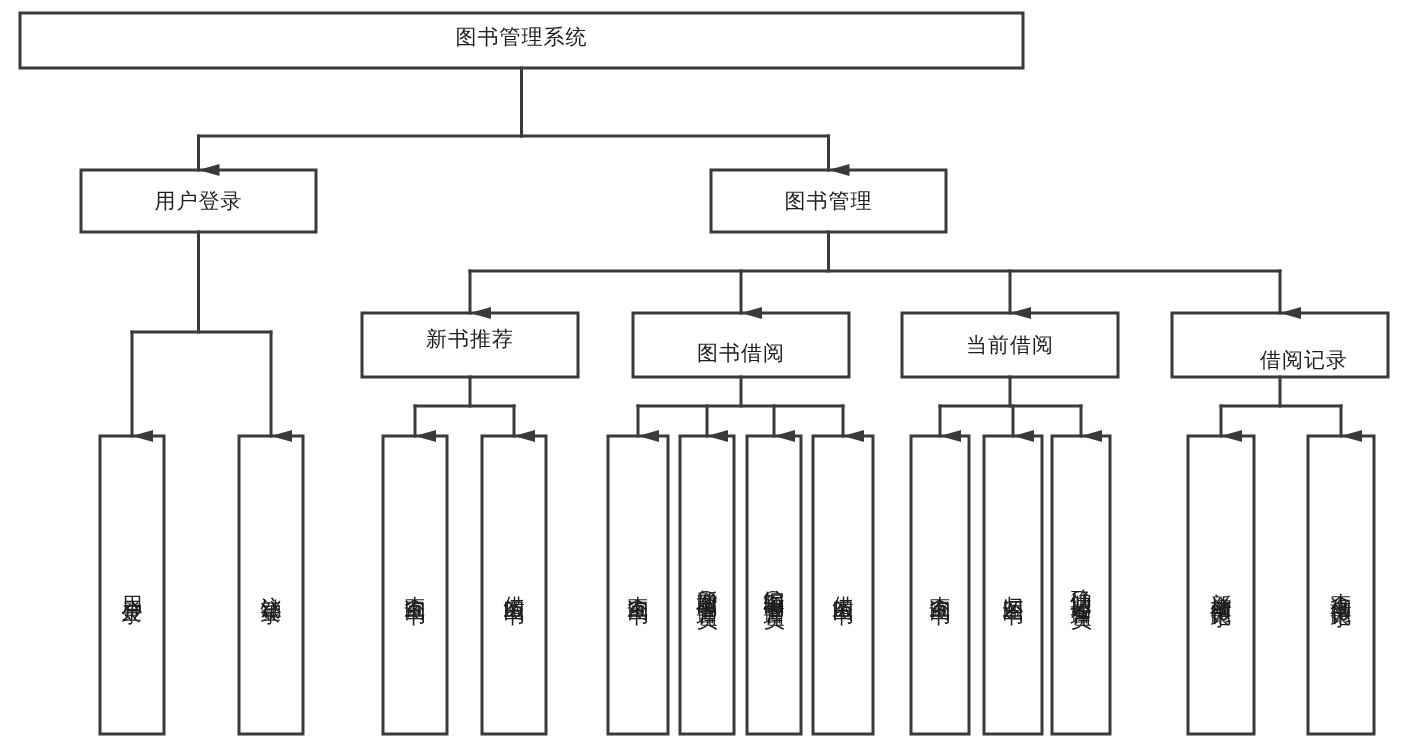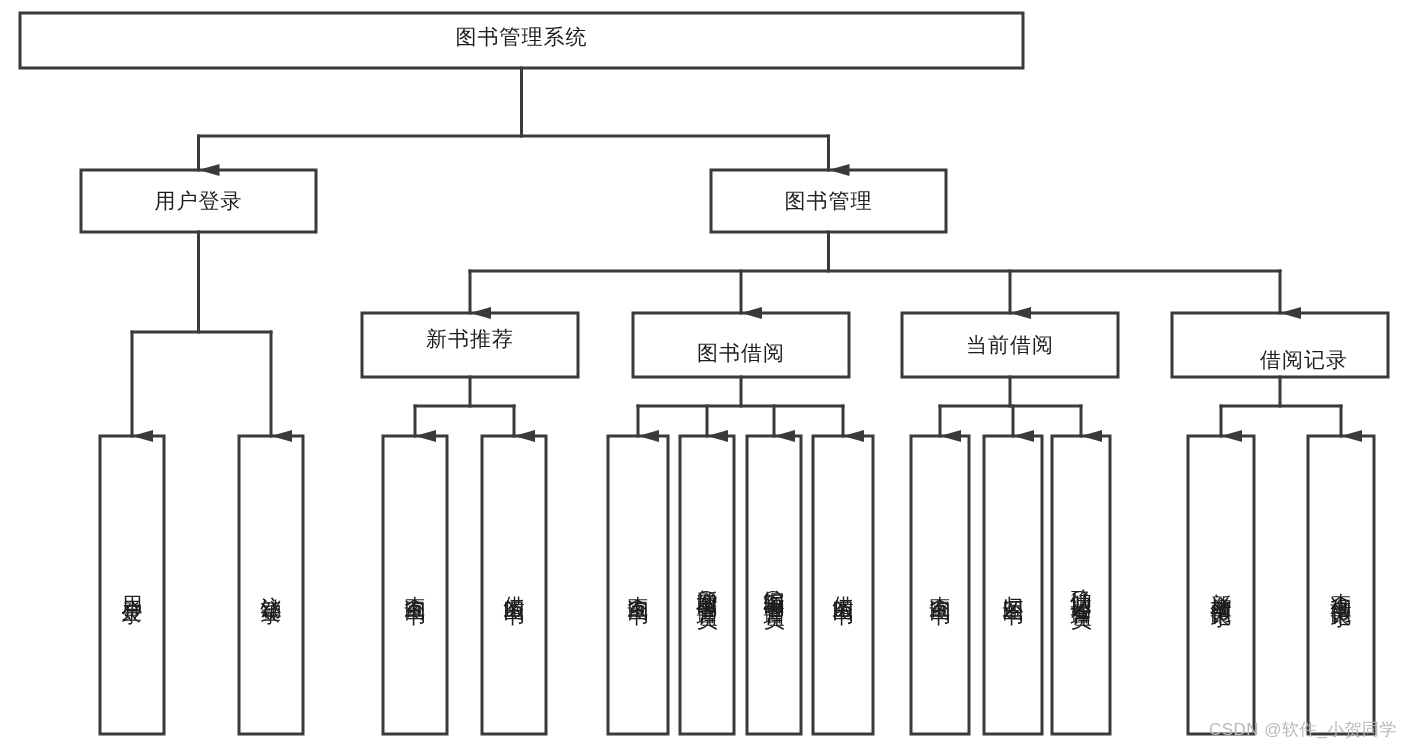--- a/index.html
+++ b/index.html
@@ -130,14 +130,13 @@
       <div class="leaf-label" style="left: 680px; top: 436px; width: 54px; height: 298px;">新增图书（管理员）</div>
       <div class="leaf-label" style="left: 747px; top: 436px; width: 54px; height: 298px;">编辑图书（管理员）</div>
       <div class="leaf-label" style="left: 813px; top: 436px; width: 60px; height: 298px;">借阅图书</div>
       <div class="leaf-label" style="left: 911px; top: 436px; width: 58px; height: 298px;">查询图书</div>
       <div class="leaf-label" style="left: 984px; top: 436px; width: 58px; height: 298px;">归还图书</div>
       <div class="leaf-label" style="left: 1052px; top: 436px; width: 58px; height: 298px;">确认归还（管理员）</div>
       <div class="leaf-label" style="left: 1188px; top: 436px; width: 66px; height: 298px;">新增借阅记录</div>
       <div class="leaf-label" style="left: 1308px; top: 436px; width: 66px; height: 298px;">查询借阅记录</div>
     </div>
 
-  <div id="watermark">CSDN @软件_小贺同学</div>
 </div>
 
 </body></html>

